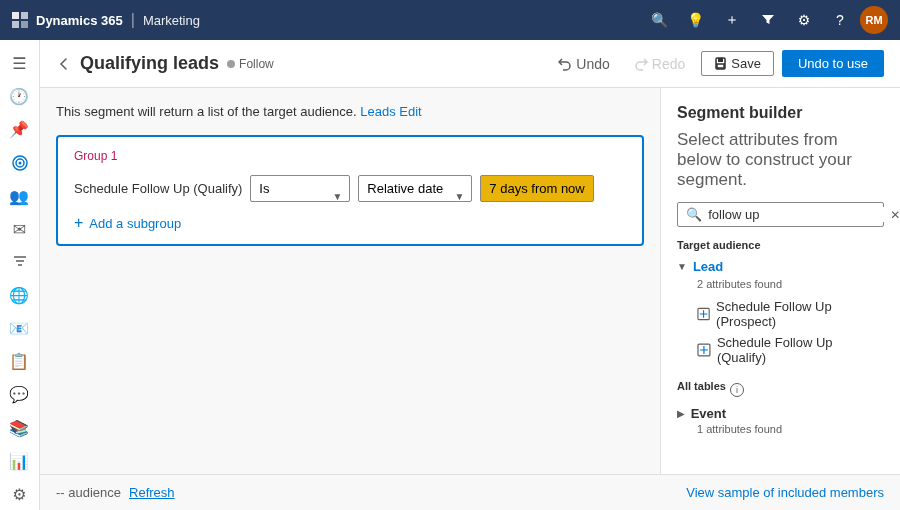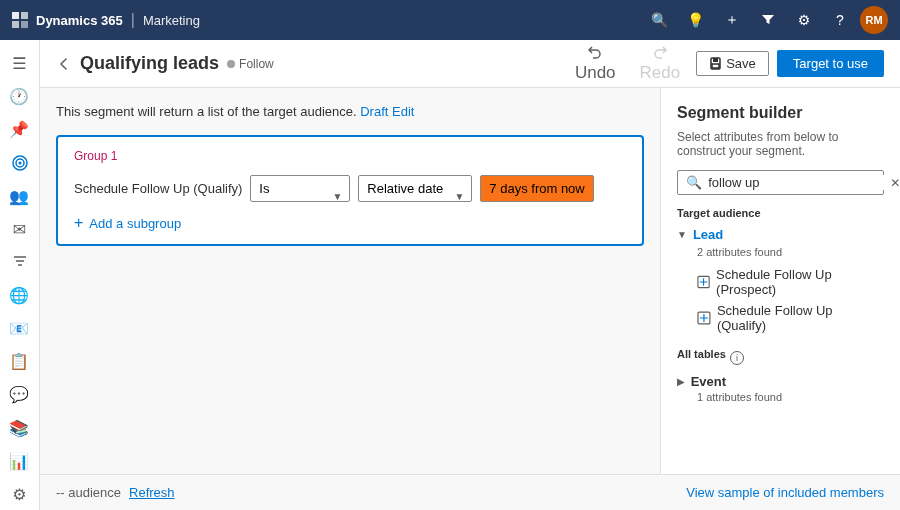--- a/index.html
+++ b/index.html
@@ -140,27 +140,26 @@
       margin-left: auto;
       display: flex;
       align-items: center;
       gap: 8px;
     }
     .btn-ghost {
       background: none;
       border: none;
       cursor: pointer;
       color: #605e5c;
-      font-size: 17px;
+      font-size: 14px;
       display: flex;
       align-items: center;
       gap: 4px;
       padding: 4px 8px;
       border-radius: 2px;
-      flex-direction: column;
     }
     .btn-ghost.disabled { opacity: 0.5; }
     .btn-outline {
       background: none;
       border: 1px solid #8a8886;
       cursor: pointer;
       color: #323130;
       font-size: 13px;
       display: flex;
       align-items: center;
@@ -246,21 +245,21 @@
       right: 8px;
       pointer-events: none;
       color: #605e5c;
       font-size: 10px;
     }
     .condition-value {
       border: 1px solid #8a8886;
       border-radius: 2px;
       padding: 5px 8px;
       font-size: 13px;
-      background: #f97316;
+      background: #eab308;
     }
     .add-subgroup {
       display: flex;
       align-items: center;
       gap: 6px;
       color: #0078d4;
       cursor: pointer;
       font-size: 13px;
       background: none;
       border: none;
@@ -275,21 +274,21 @@
       padding: 16px;
       overflow-y: auto;
     }
     .panel-title {
       font-size: 16px;
       font-weight: 600;
       color: #323130;
       margin-bottom: 8px;
     }
     .panel-desc {
-      font-size: 12px;
+      font-size: 17px;
       color: #605e5c;
       margin-bottom: 12px;
     }
     .search-box {
       display: flex;
       align-items: center;
       border: 1px solid #8a8886;
       border-radius: 2px;
       padding: 4px 8px;
       margin-bottom: 12px;
@@ -483,28 +482,28 @@
           <span style="color:#a19f9d">Redo</span>
         </button>
         <button class="btn-outline">
           <svg width="13" height="13" viewBox="0 0 13 13" fill="none" stroke="#323130" stroke-width="1.5">
               <rect x="2" y="1" width="9" height="11" rx="1"></rect>
               <rect x="4" y="1" width="5" height="4" fill="#323130" stroke="none"></rect>
               <rect x="3" y="7" width="7" height="4" fill="none"></rect>
             </svg>
           <span>Save</span>
         </button>
-        <button class="btn-primary">Target to use</button>
+        <button class="btn-primary">Undo to use</button>
       </div>
     </div>
 
     <div class="page-content">
 
       <div class="segment-editor">
-        <div class="segment-info">This segment will return a list of the target audience. <a href="#">Draft</a> <a href="#">Edit</a></div>
+        <div class="segment-info">This segment will return a list of the target audience. <a href="#">Leads</a> <a href="#">Edit</a></div>
 
         <div class="group-box">
           <div class="group-label">Group 1</div>
 
           <div class="condition-row">
             <span class="condition-field">Schedule Follow Up (Qualify)</span>
 
             <div class="select-wrapper">
               <select>
                 <option>Is</option>

